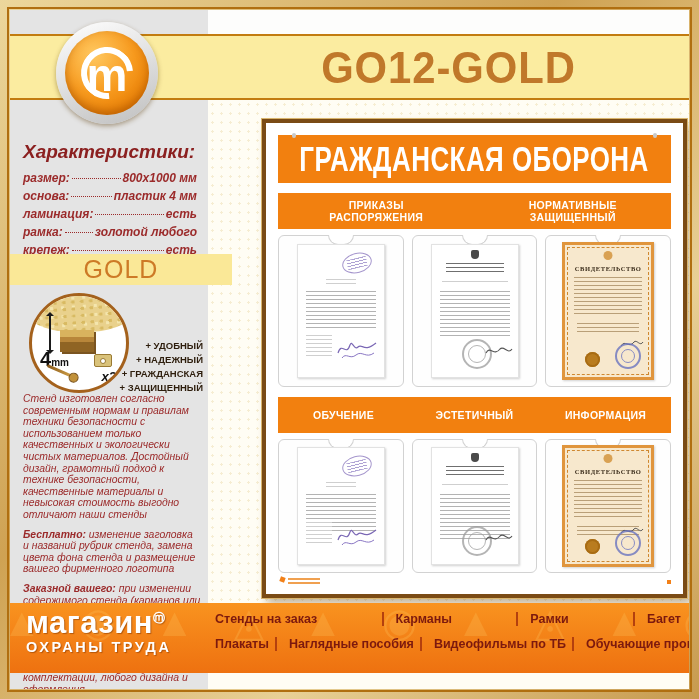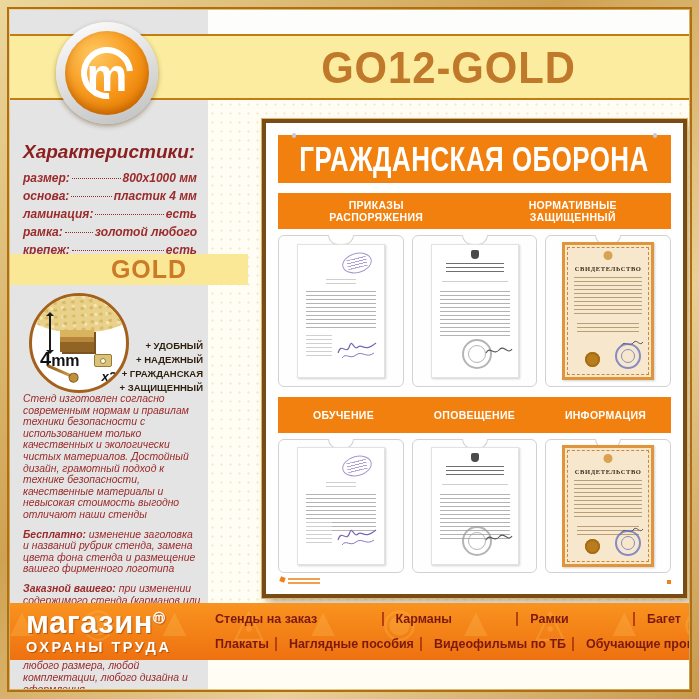--- a/index.html
+++ b/index.html
@@ -20,33 +20,33 @@
   .logo-inner{position:absolute;inset:9px;border-radius:50%;background:radial-gradient(circle at 35% 28%,#ffc860,#f79a1e 48%,#e67a00 85%);box-shadow:inset 0 -4px 8px rgba(150,70,0,.5);}
   .logo-ring{position:absolute;inset:16px;border:6px solid #fff;border-right-color:transparent;border-radius:50%;transform:rotate(40deg);}
   .logo-m{position:absolute;inset:0;display:flex;align-items:center;justify-content:center;color:#fff;font-size:46px;font-weight:bold;padding-top:4px;}
 
   
   .sidebar{position:absolute;left:0;top:11px;width:198px;height:679px;z-index:6;color:#8b2222;}
   .char-heading{position:absolute;left:13px;top:120px;font-size:19px;font-weight:bold;font-style:italic;color:#8b2020;}
   .specs{position:absolute;left:13px;top:150px;width:174px;font-size:12px;font-style:italic;color:#9b2a2a;}
   .spec-row{display:flex;align-items:baseline;height:18px;font-weight:bold;}
   .spec-leader{flex:1;border-bottom:1px dotted #9b2a2a;margin:0 2px;transform:translateY(-3px);}
-  .gold-band{position:absolute;left:0;top:233px;width:198px;height:31px;background:#fae897;display:flex;align-items:center;justify-content:center;font-size:25px;font-weight:bold;color:#cd7a26;letter-spacing:1px;padding-left:40px;}
+  .gold-band{position:absolute;left:0;top:233px;width:222px;height:31px;background:#fae897;display:flex;align-items:center;justify-content:center;font-size:25px;font-weight:normal;color:#cd7a26;letter-spacing:1px;}
 
   
   .fig-circle{position:absolute;left:19px;top:272px;width:94px;height:94px;border:3px solid #a4611c;border-radius:50%;background:#fff;overflow:hidden;}
   .fig-texture{position:absolute;top:-12px;left:-8px;width:120%;height:52%;background:#e9d18c;background-image:radial-gradient(#d8ba62 2px,transparent 2px),radial-gradient(#f4e6ae 2px,transparent 2px);background-size:9px 7px,11px 9px;border-radius:0 0 45% 60%;transform:rotate(-4deg);}
   .fig-frame{position:absolute;left:28px;top:34px;width:34px;height:22px;background:linear-gradient(180deg,#d9b35e 0 30%,#b8863a 30% 55%,#8f6424 55% 100%);box-shadow:2px 2px 0 #7a5420;}
   .fig-arrow{position:absolute;left:17px;top:18px;width:2px;height:38px;background:#1b1b1b;}
   .fig-arrow::before,.fig-arrow::after{content:"";position:absolute;left:-3px;border:4px solid transparent;}
   .fig-arrow::before{top:-2px;border-bottom-color:#1b1b1b;border-top:none;}
   .fig-arrow::after{bottom:-2px;border-top-color:#1b1b1b;border-bottom:none;}
   .fig-size{position:absolute;left:8px;top:52px;color:#111;font-weight:bold;}
   .fig-size .n{font-size:20px;}
-  .fig-size .u{font-size:16px;}
+  .fig-size .u{font-size:10px;}
   .fig-screw{position:absolute;left:14px;top:74px;width:30px;height:3px;background:linear-gradient(90deg,#8a5a1a,#d8a84e);transform:rotate(24deg);border-radius:2px;}
   .fig-screw::after{content:"";position:absolute;right:-4px;top:-3px;width:8px;height:8px;border-radius:50%;background:#c1913a;border:1px solid #7a5420;}
   .fig-bracket{position:absolute;right:14px;top:58px;width:16px;height:11px;background:#d9c27a;border:1px solid #9a7a33;border-radius:2px;}
   .fig-bracket::after{content:"";position:absolute;left:5px;top:3px;width:4px;height:4px;border-radius:50%;background:#fff;border:1px solid #9a7a33;}
   .fig-x2{position:absolute;right:10px;bottom:6px;font-size:13px;font-weight:bold;font-style:italic;color:#111;}
   .features{position:absolute;right:5px;top:318px;width:86px;text-align:right;font-size:9.5px;font-weight:bold;color:#2d1d0c;line-height:14px;white-space:nowrap;}
 
   
   .paras{position:absolute;left:13px;top:372px;width:178px;font-size:10.4px;font-style:italic;color:#9b2a2a;line-height:11.6px;}
   .paras p{margin:0 0 8px 0;}
@@ -95,21 +95,21 @@
   .stampC{position:absolute;bottom:8px;right:10px;width:22px;height:22px;border:2px solid #6a74c0;border-radius:50%;opacity:.8;}
   .stampC::after{content:"";position:absolute;inset:4px;border:1px solid #6a74c0;border-radius:50%;}
   .sigC{position:absolute;bottom:26px;right:6px;}
   .brand-mini{position:absolute;left:14px;bottom:8px;width:40px;height:9px;}
   .brand-mini .bm-dot{position:absolute;left:0;top:0;width:5px;height:5px;background:#f28018;transform:rotate(20deg);}
   .brand-mini .bm-tx{position:absolute;left:8px;top:1px;width:32px;height:6px;background-image:repeating-linear-gradient(to bottom,#f0a050 0,#f0a050 2px,transparent 2px,transparent 4px);}
   .corner-dot{position:absolute;width:4px;height:4px;background:#f28018;bottom:10px;}
   .corner-dot.r{right:12px;}
 
   
-  .bottom-bar{position:absolute;left:0;right:0;top:593px;height:57px;background:linear-gradient(180deg,#f9931f,#ee7110);z-index:8;overflow:hidden;}
+  .bottom-bar{position:absolute;left:0;right:0;top:593px;height:70px;background:linear-gradient(180deg,#f9931f,#ee7110);z-index:8;overflow:hidden;}
   .bottom-bar::before{content:"▲ ◉ ▲ ◬ ▲ ◉ ▲ ◬ ▲ ◉ ▲ ◬ ▲";position:absolute;left:-8px;top:-4px;font-size:40px;letter-spacing:14px;color:rgba(255,210,110,.22);white-space:nowrap;}
   .footer-logo{position:absolute;left:16px;top:4px;color:#fff;line-height:1;text-shadow:1px 1px 1px rgba(140,60,0,.6);z-index:2;}
   .footer-logo .l1{font-size:31px;font-weight:bold;letter-spacing:.5px;}
   .footer-logo .tm{font-size:12px;vertical-align:super;}
   .footer-logo .l2{font-size:14.5px;font-weight:bold;letter-spacing:2.5px;margin-top:2px;}
   .menu{position:absolute;left:205px;right:8px;z-index:2;display:flex;list-style:none;margin:0;padding:0;justify-content:space-between;align-items:center;}
   .menu.r1{top:9px;} .menu.r2{top:34px;}
   .menu li{font-size:12.5px;font-weight:bold;color:#7c190e;cursor:pointer;white-space:nowrap;}
   .menu li + li{border-left:2px solid #b4400e;padding-left:12px;margin-left:6px;}
 </style>
@@ -246,21 +246,21 @@
                 <path d="M2 9 C6 2,10 12,15 5 C18 2,21 10,24 5" stroke="#555" fill="none" stroke-width="1"></path>
               </svg>
             <div class="sealC"></div>
             <div class="stampC"></div>
           </div>
         </div>
       </div>
 
       <div class="sec-band">
         <div class="sec"><span>ОБУЧЕНИЕ</span></div>
-        <div class="sec"><span>ОПОВЕЩЕНИЕ</span></div>
+        <div class="sec"><span>ЭСТЕТИЧНЫЙ</span></div>
         <div class="sec"><span>ИНФОРМАЦИЯ</span></div>
       </div>
 
       <div class="pockets row2">
         <div class="pocket">
           <div class="doc docA">
             <div class="stampA"></div>
             <div class="t1 lines-lt"></div>
             <div class="body lines"></div>
             <div class="leftcol lines-lt"></div>

